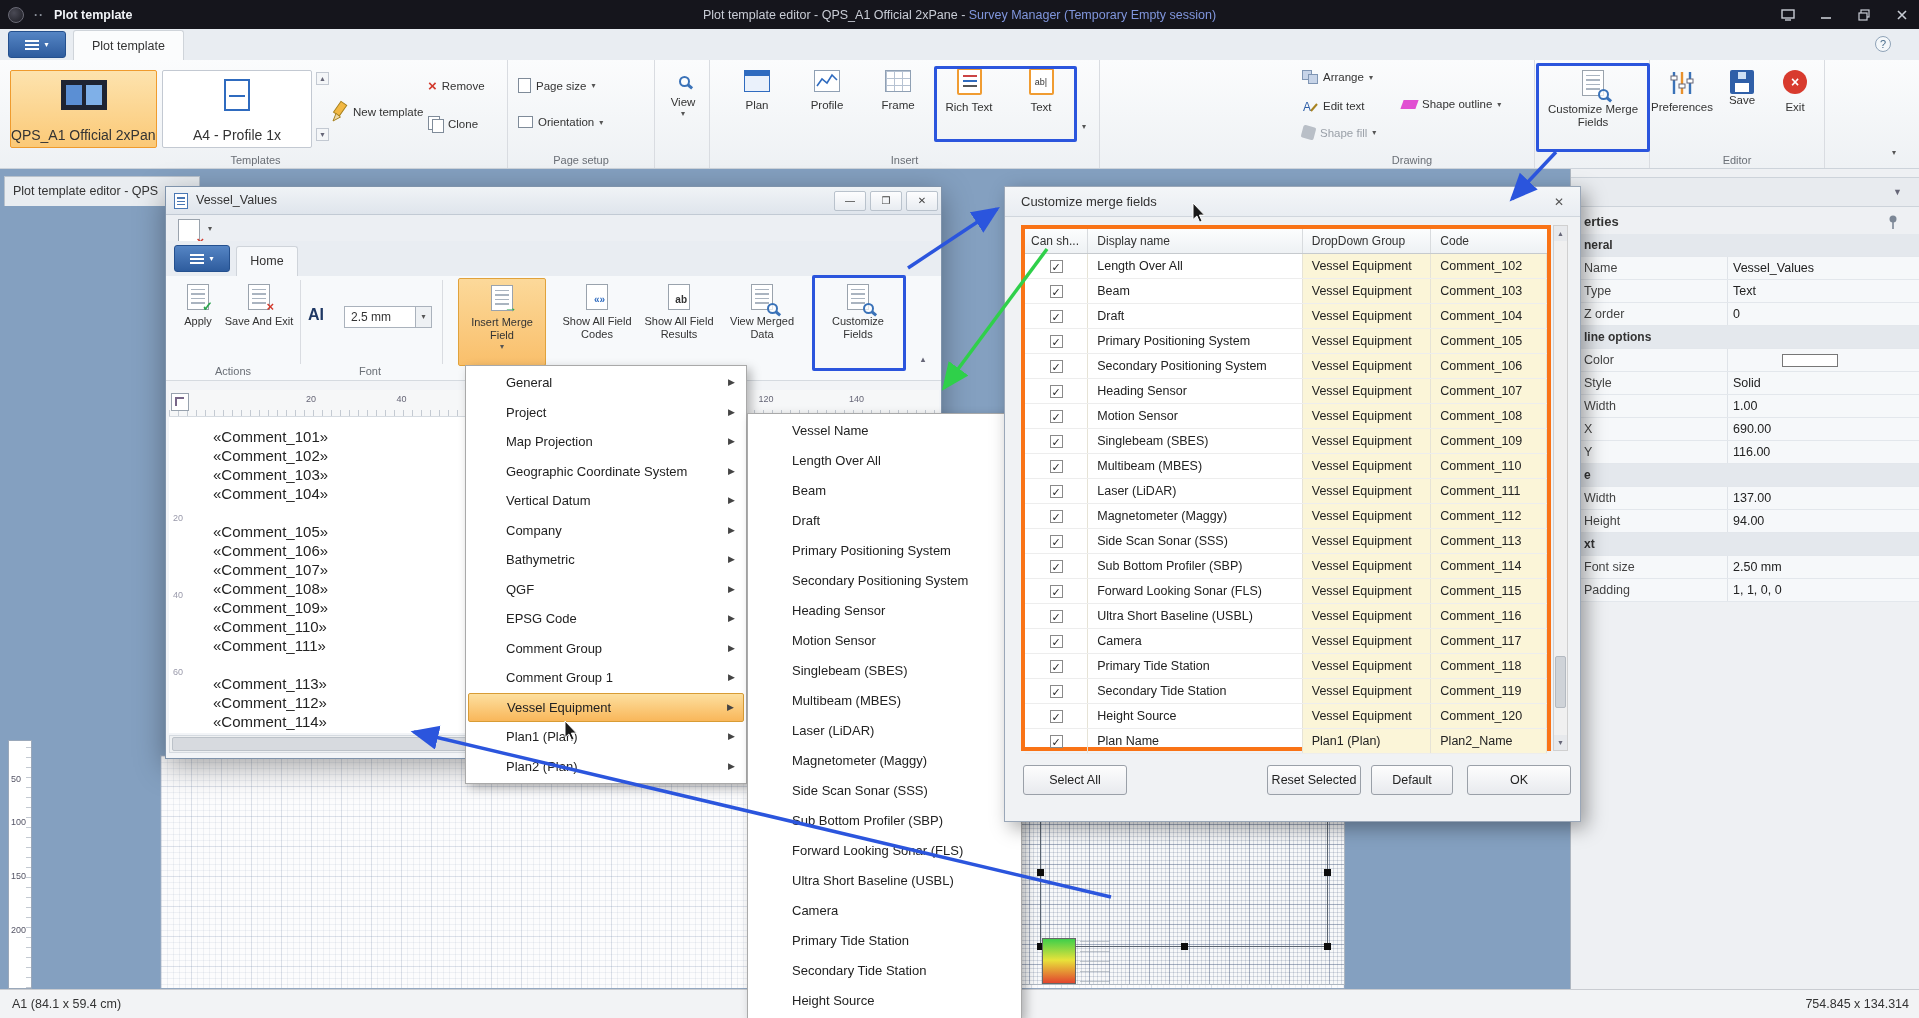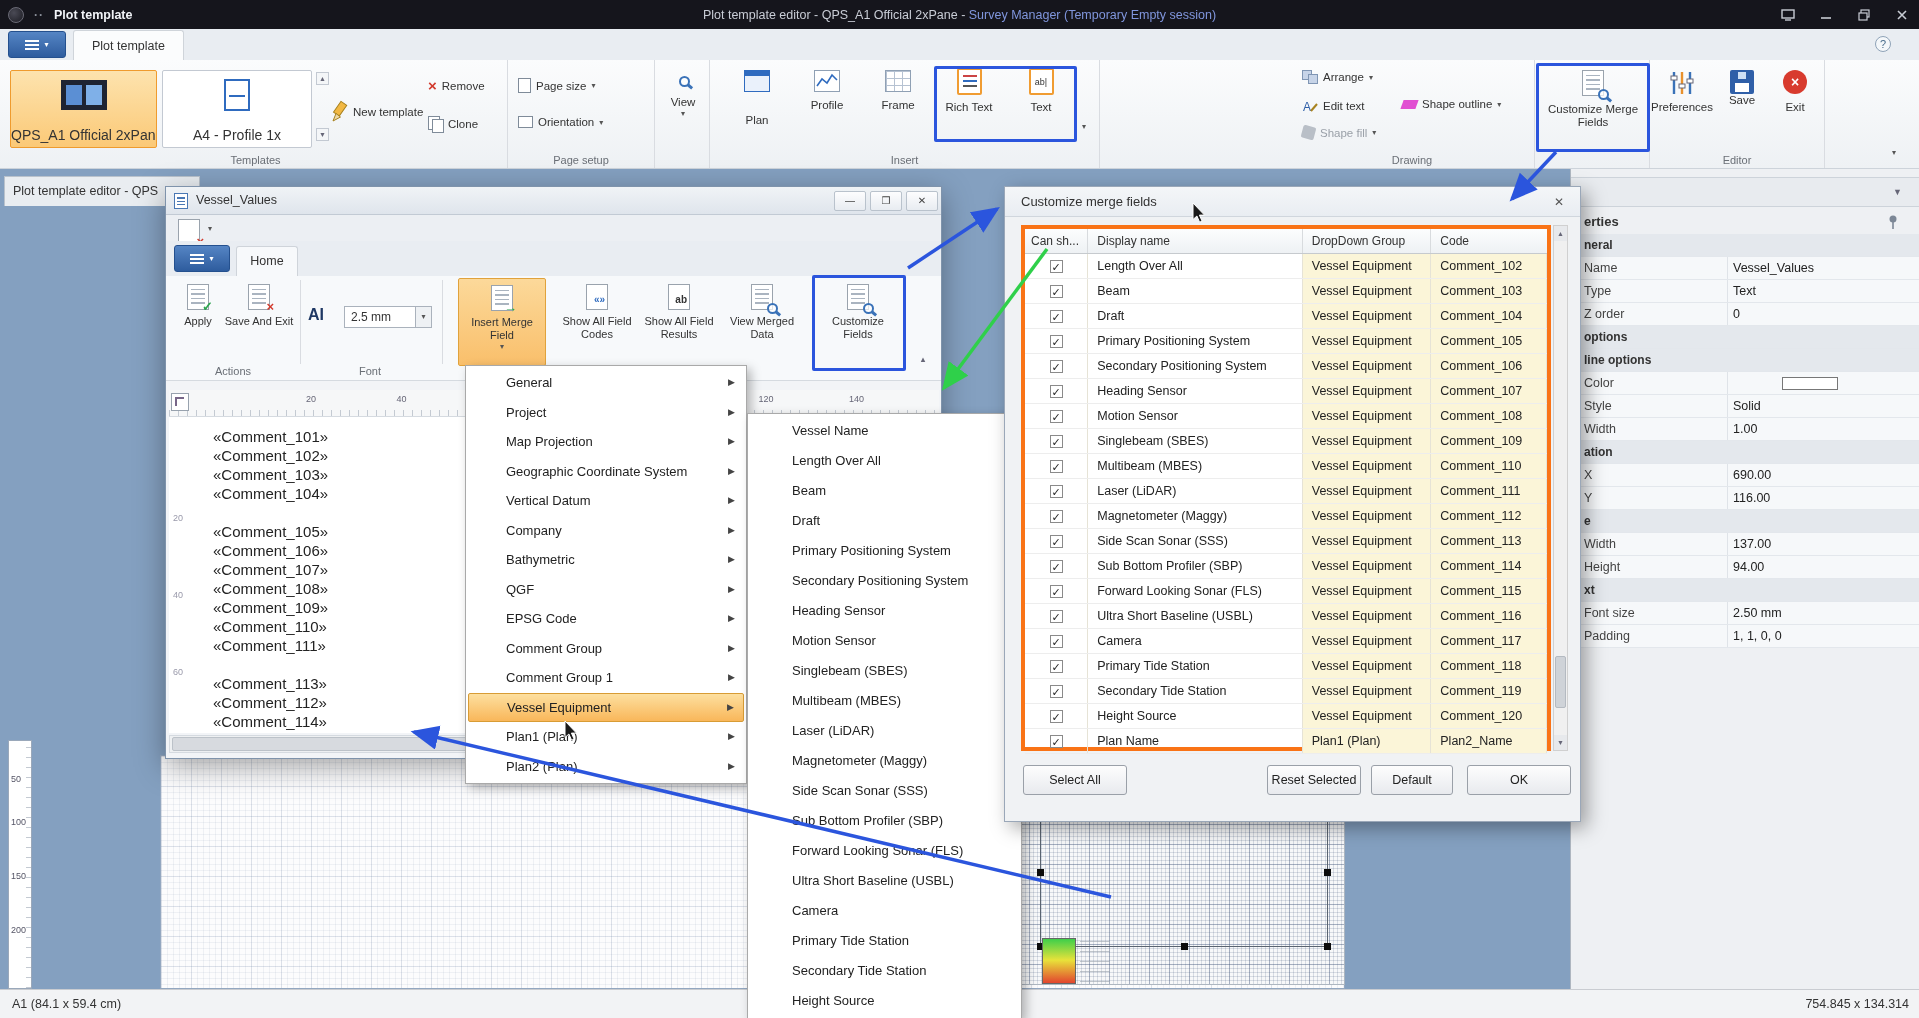--- a/index.html
+++ b/index.html
@@ -278,21 +278,21 @@
           <span class="mag" style="right:1px;bottom:1px"></span>
         </span>
       <span style="margin-top:8px">View</span>
       <span class="caret">▾</span>
     </div>
   </div>
 
   <div class="rgroup" style="left:710px;width:390px">
     <div class="rbig" style="left:16px;top:10px;width:62px">
         <span class="icon-plan"></span>
-        <span style="margin-top:22px">Plan</span>
+        <span style="margin-top:7px">Plan</span>
       </div>
     <div class="rbig" style="left:86px;top:10px;width:62px">
         <span class="icon-box">
           <svg width="24" height="20">
             <polyline points="2,15 7,8 12,12 17,4 22,9" fill="none" stroke="#2f6bbf" stroke-width="1.6"></polyline>
           </svg>
         </span>
         <span style="margin-top:7px">Profile</span>
       </div>
     <div class="rbig" style="left:157px;top:10px;width:62px">
@@ -422,35 +422,33 @@
         <span class="pp-v">Vessel_Values</span>
       </div>
       <div class="pp-row field">
         <span class="pp-l">Type</span>
         <span class="pp-v">Text</span>
       </div>
       <div class="pp-row field">
         <span class="pp-l">Z order</span>
         <span class="pp-v">0</span>
       </div>
-      <div class="pp-row section">options</div>
       <div class="pp-row section">line options</div>
       <div class="pp-row color">
         <span class="pp-l">Color</span>
         <span class="pp-swatch"></span>
       </div>
       <div class="pp-row field">
         <span class="pp-l">Style</span>
         <span class="pp-v">Solid</span>
       </div>
       <div class="pp-row field">
         <span class="pp-l">Width</span>
         <span class="pp-v">1.00</span>
       </div>
-      <div class="pp-row section">ation</div>
       <div class="pp-row field">
         <span class="pp-l">X</span>
         <span class="pp-v">690.00</span>
       </div>
       <div class="pp-row field">
         <span class="pp-l">Y</span>
         <span class="pp-v">116.00</span>
       </div>
       <div class="pp-row section">e</div>
       <div class="pp-row field">

